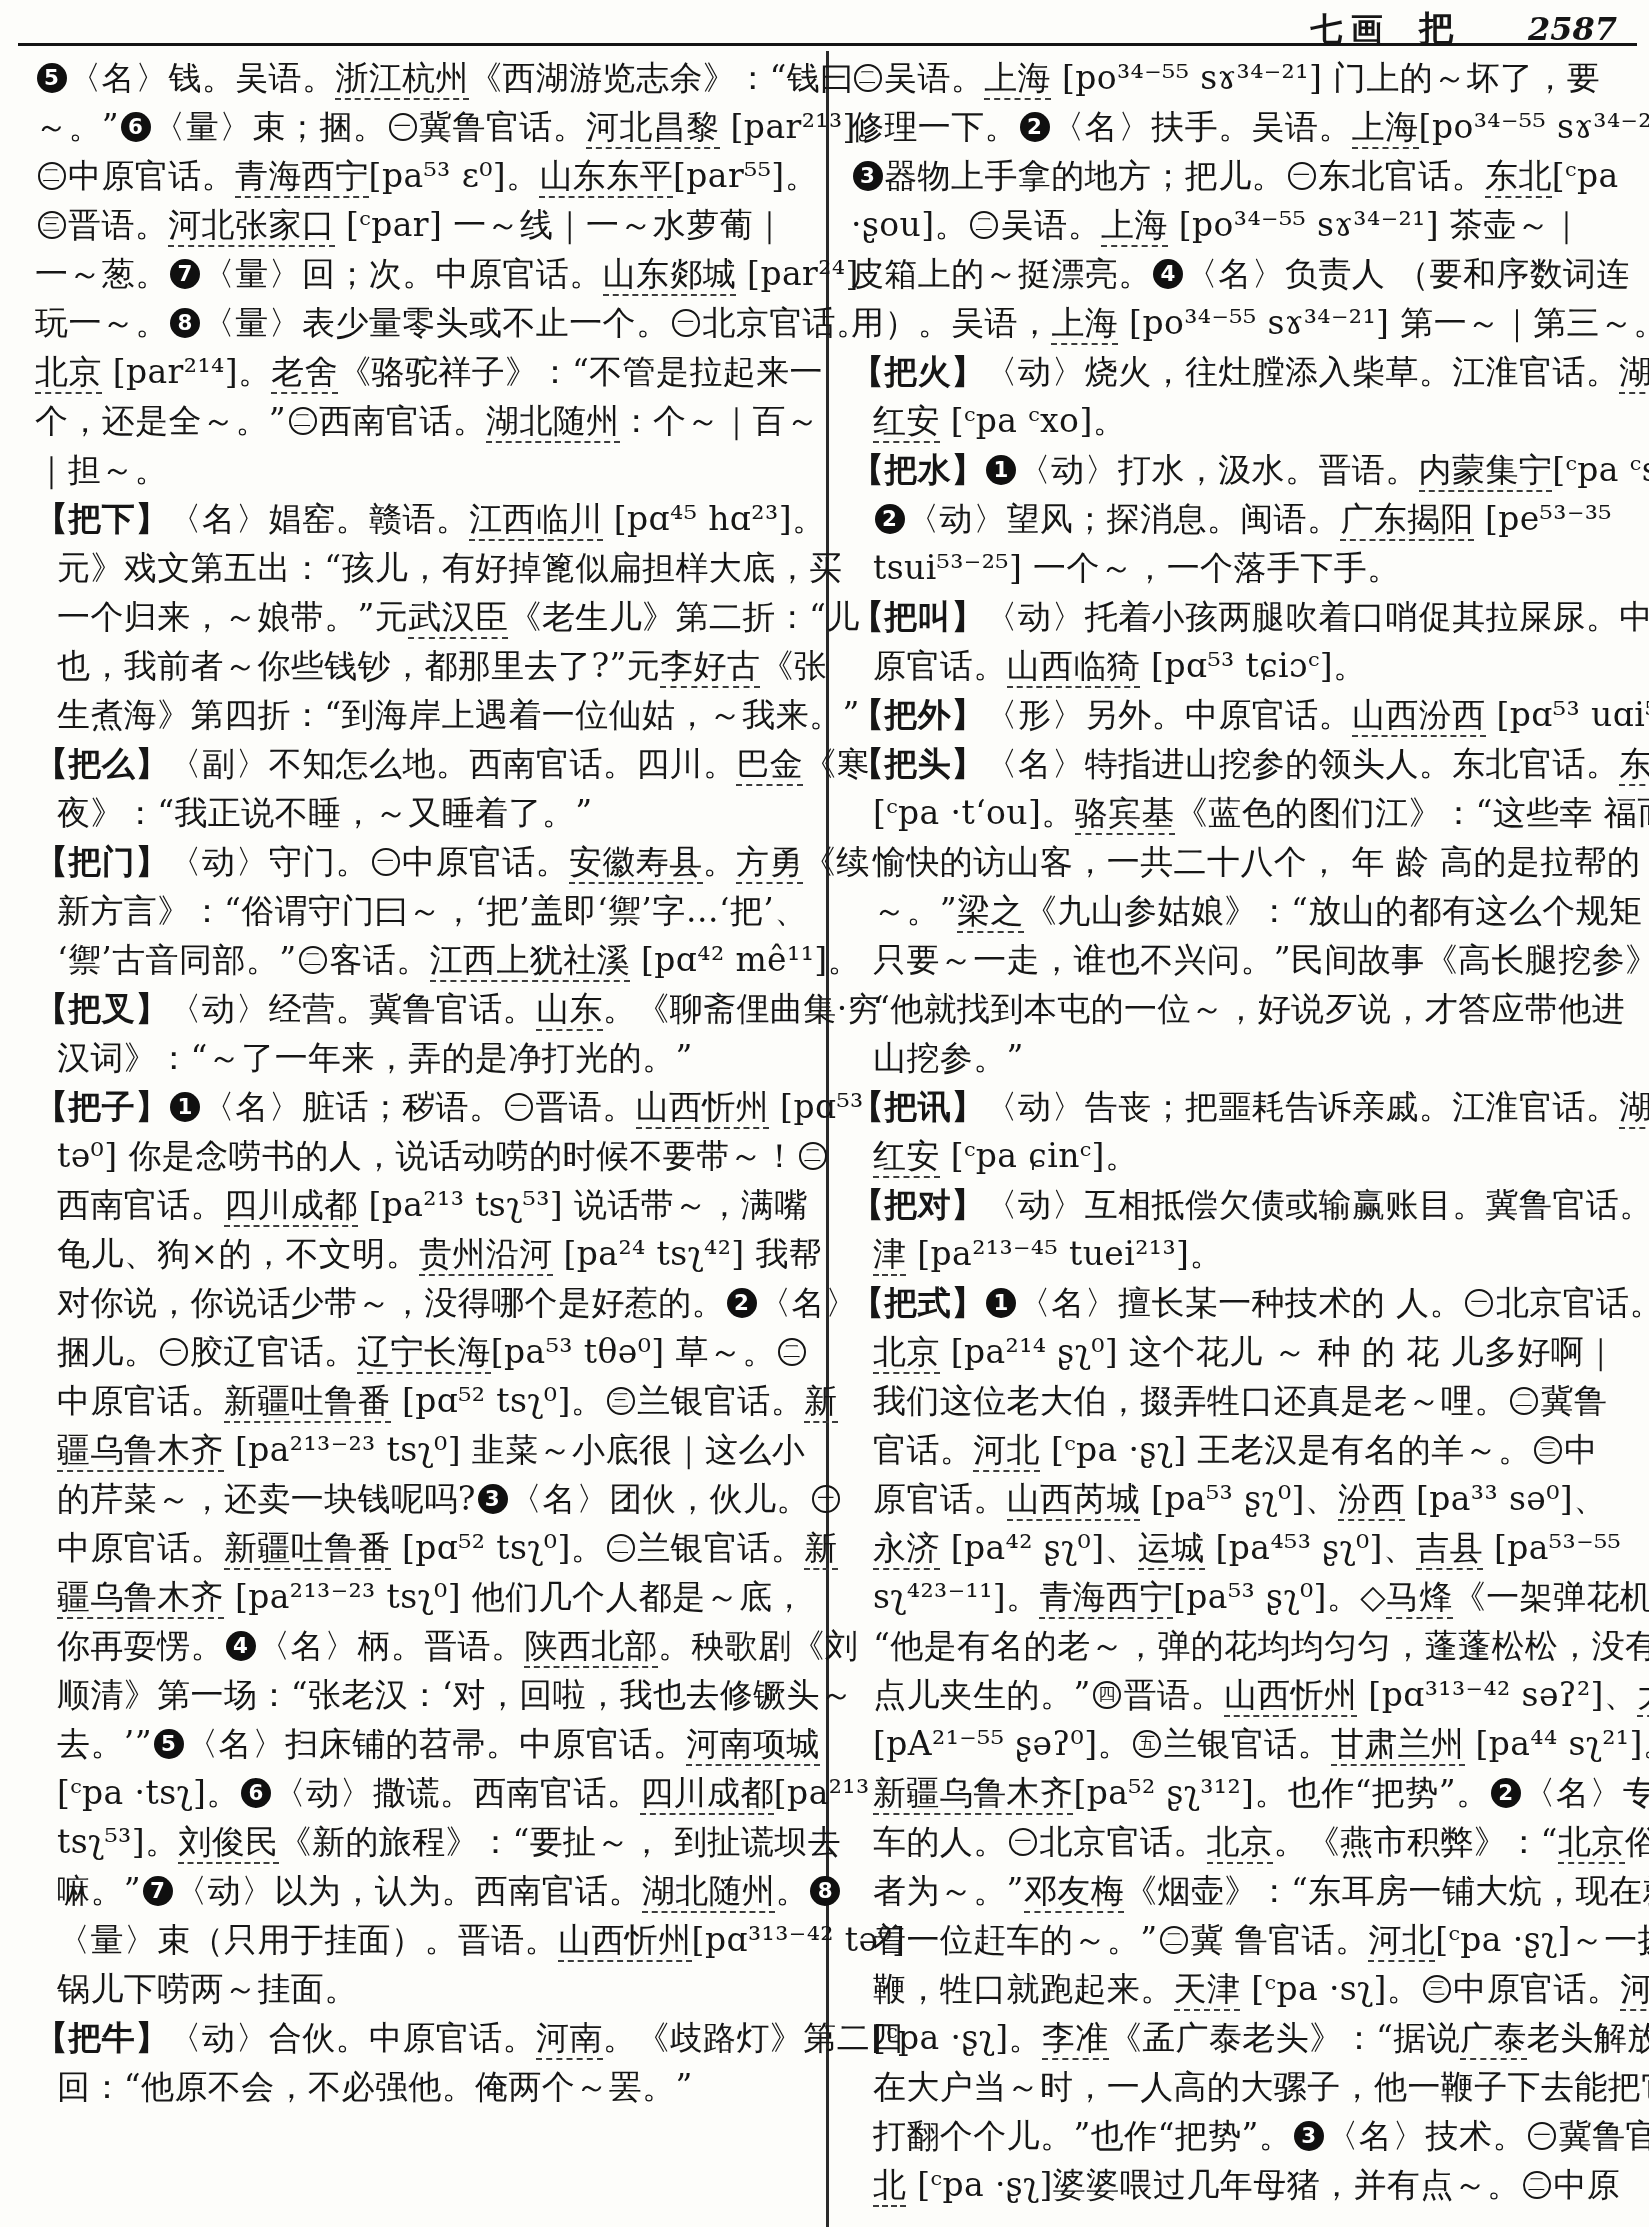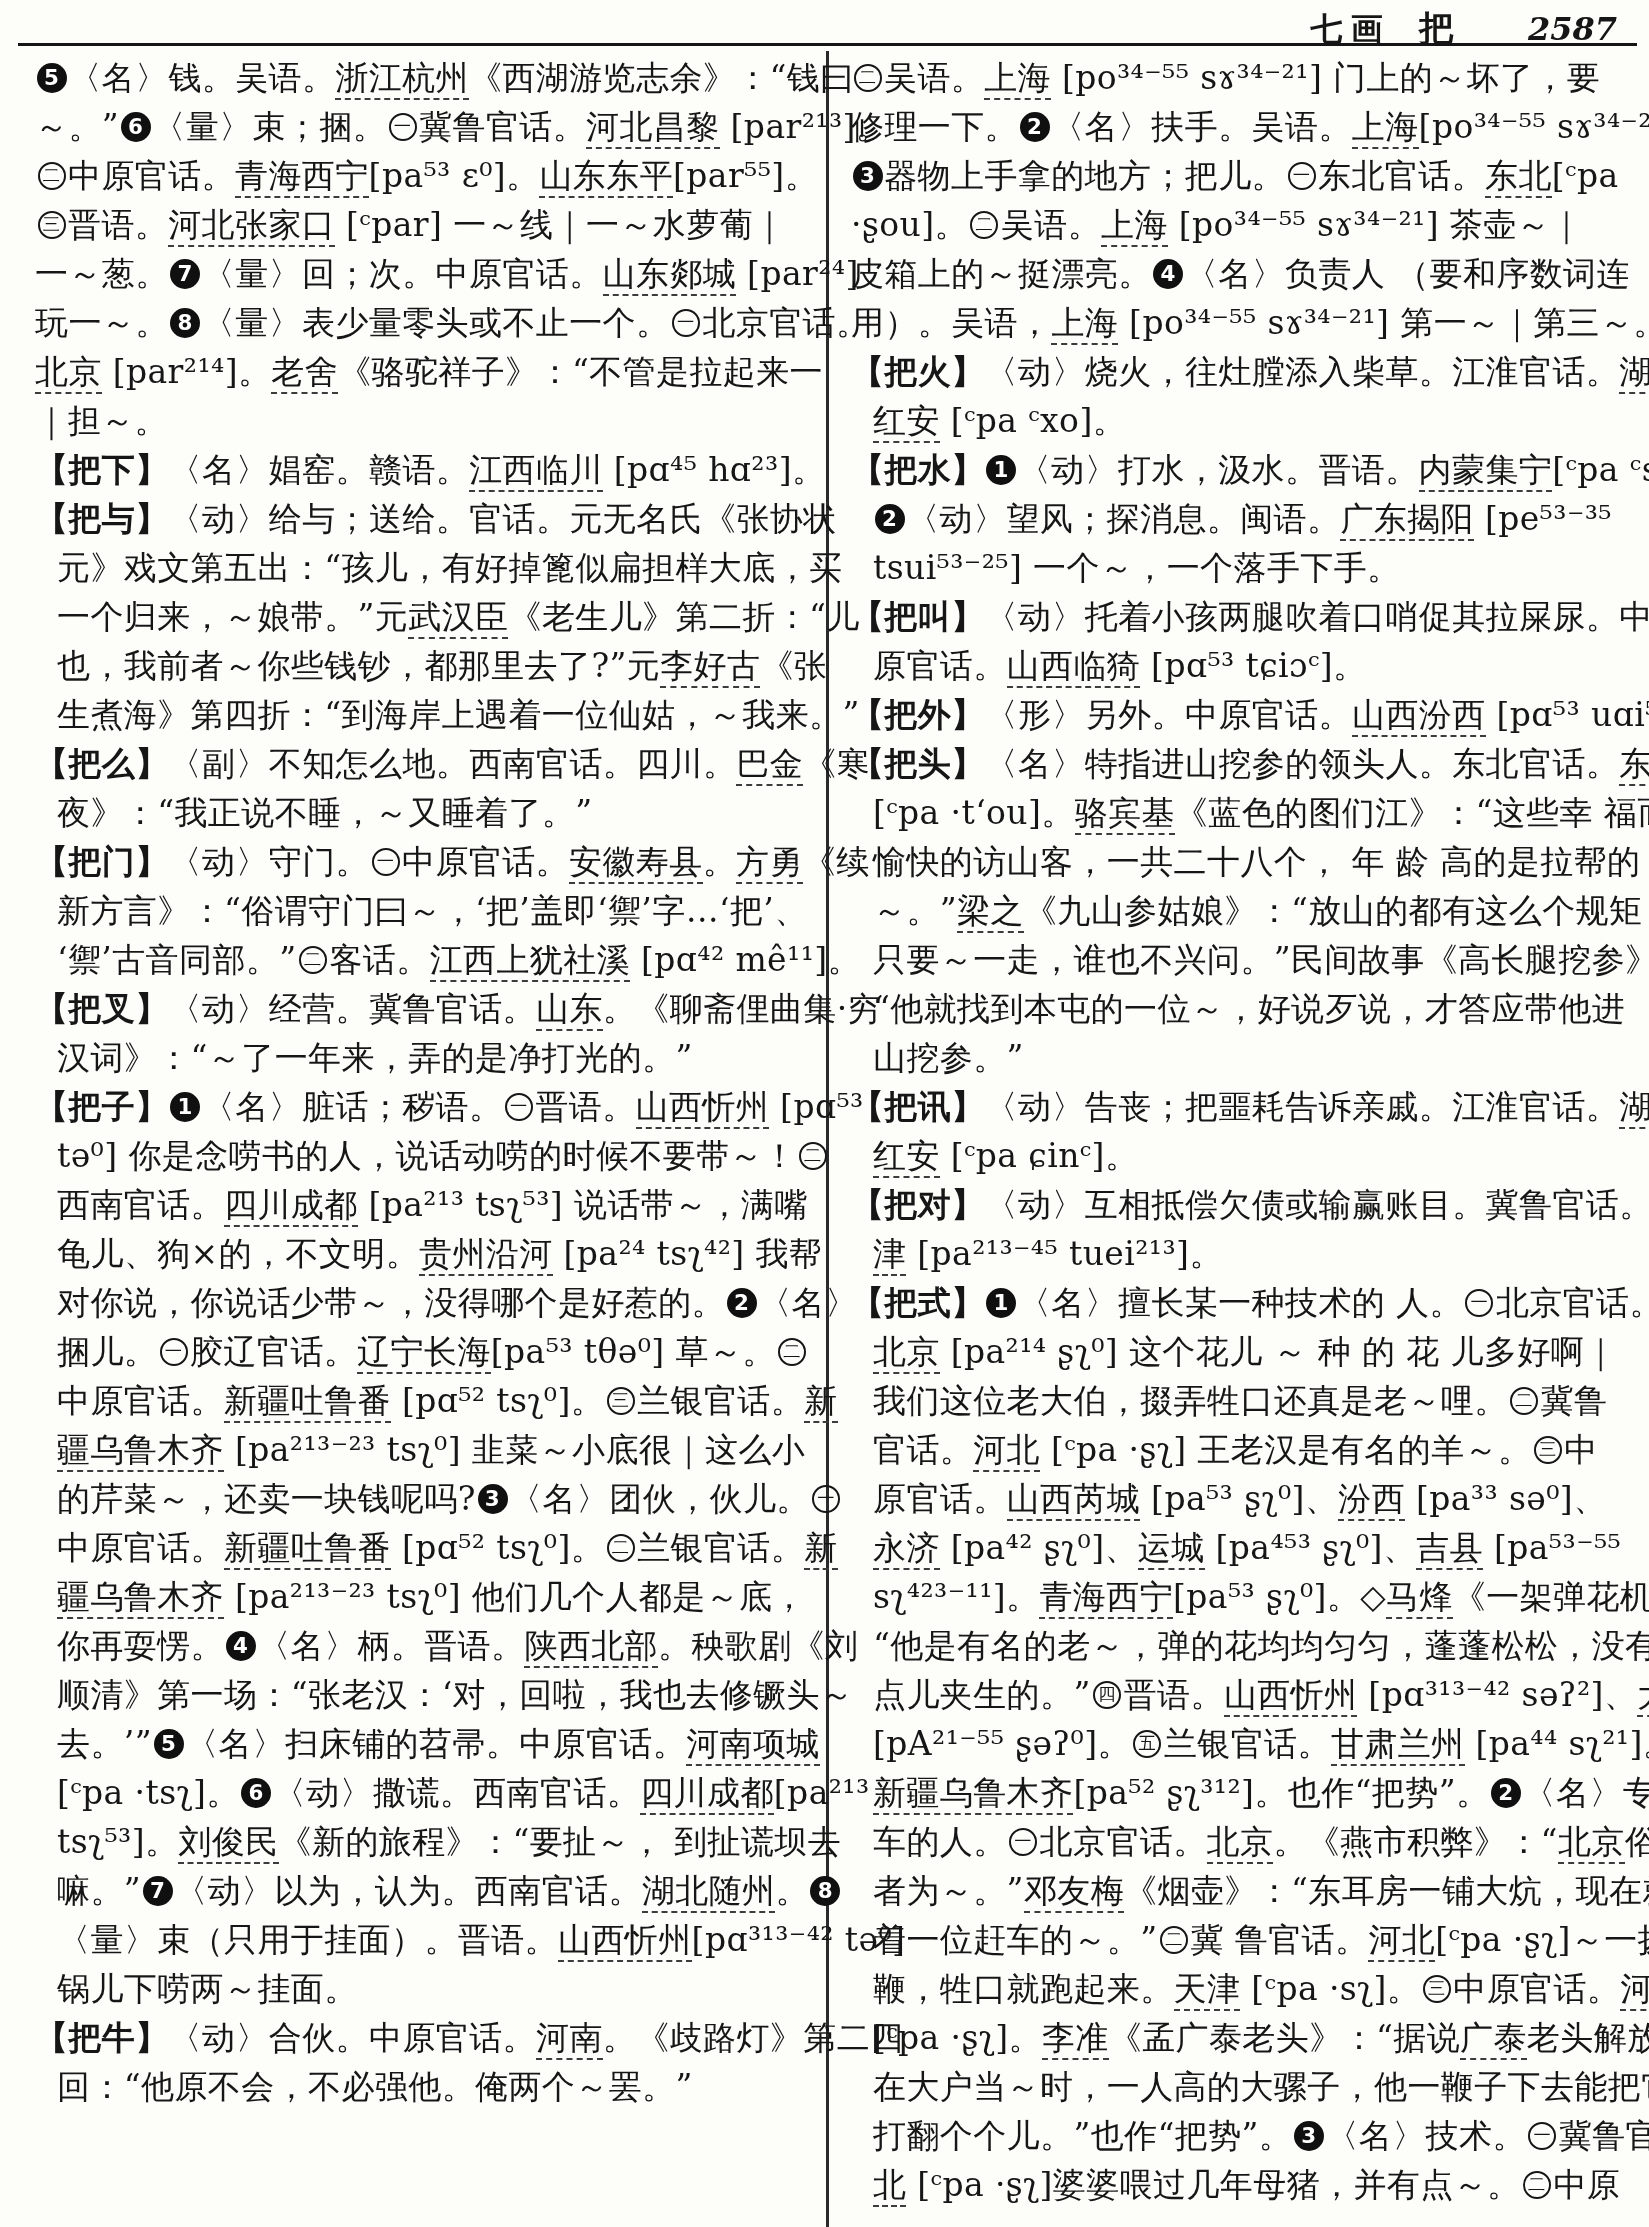--- a/index.html
+++ b/index.html
@@ -59,23 +59,23 @@
   <div class="divider"></div>
 
   <div class="col col-left">
       <div class="ln"><b class="bn">5</b>〈名〉钱。吴语。<u>浙江杭州</u>《西湖游览志余》：“钱曰</div>
       <div class="ln">～。”<b class="bn">6</b>〈量〉束；捆。<i class="cn">一</i>冀鲁官话。<u>河北昌黎</u> [par²¹³]。</div>
       <div class="ln"><i class="cn">二</i>中原官话。<u>青海西宁</u>[pa⁵³ ɛ⁰]。<u>山东东平</u>[par⁵⁵]。</div>
       <div class="ln"><i class="cn">三</i>晋语。<u>河北张家口</u> [ᶜpar] 一～线｜一～水萝葡｜</div>
       <div class="ln">一～葱。<b class="bn">7</b>〈量〉回；次。中原官话。<u>山东郯城</u> [par²⁴]</div>
       <div class="ln">玩一～。<b class="bn">8</b>〈量〉表少量零头或不止一个。<i class="cn">一</i>北京官话。</div>
       <div class="ln"><u>北京</u> [par²¹⁴]。<u>老舍</u>《骆驼祥子》：“不管是拉起来一</div>
+      <div class="ln">个，还是全～。”<i class="cn">二</i>西南官话。<u>湖北随州</u>：个～｜百～</div>
       <div class="ln">｜担～。</div>
       <div class="ln"><b>【把下】</b>〈名〉娼窑。赣语。<u>江西临川</u> [pɑ⁴⁵ hɑ²³]。</div>
-      <div class="ln"><b>【把与】</b>〈动〉给与；送给。官话。元无名氏《张协状</div>
       <div class="ln ind">元》戏文第五出：“孩儿，有好掉篦似扁担样大底，买</div>
       <div class="ln ind">一个归来，～娘带。”元<u>武汉臣</u>《老生儿》第二折：“儿</div>
       <div class="ln ind">也，我前者～你些钱钞，都那里去了?”元<u>李好古</u>《张</div>
       <div class="ln ind">生煮海》第四折：“到海岸上遇着一位仙姑，～我来。”</div>
       <div class="ln"><b>【把么】</b>〈副〉不知怎么地。西南官话。四川。<u>巴金</u>《寒</div>
       <div class="ln ind">夜》：“我正说不睡，～又睡着了。”</div>
       <div class="ln"><b>【把门】</b>〈动〉守门。<i class="cn">一</i>中原官话。<u>安徽寿县</u>。<u>方勇</u>《续</div>
       <div class="ln ind">新方言》：“俗谓守门曰～，‘把’盖即‘禦’字…‘把’、</div>
       <div class="ln ind">‘禦’古音同部。”<i class="cn">二</i>客话。<u>江西上犹社溪</u> [pɑ⁴² mê¹¹]。</div>
       <div class="ln"><b>【把叉】</b>〈动〉经营。冀鲁官话。<u>山东</u>。《聊斋俚曲集·穷</div>

